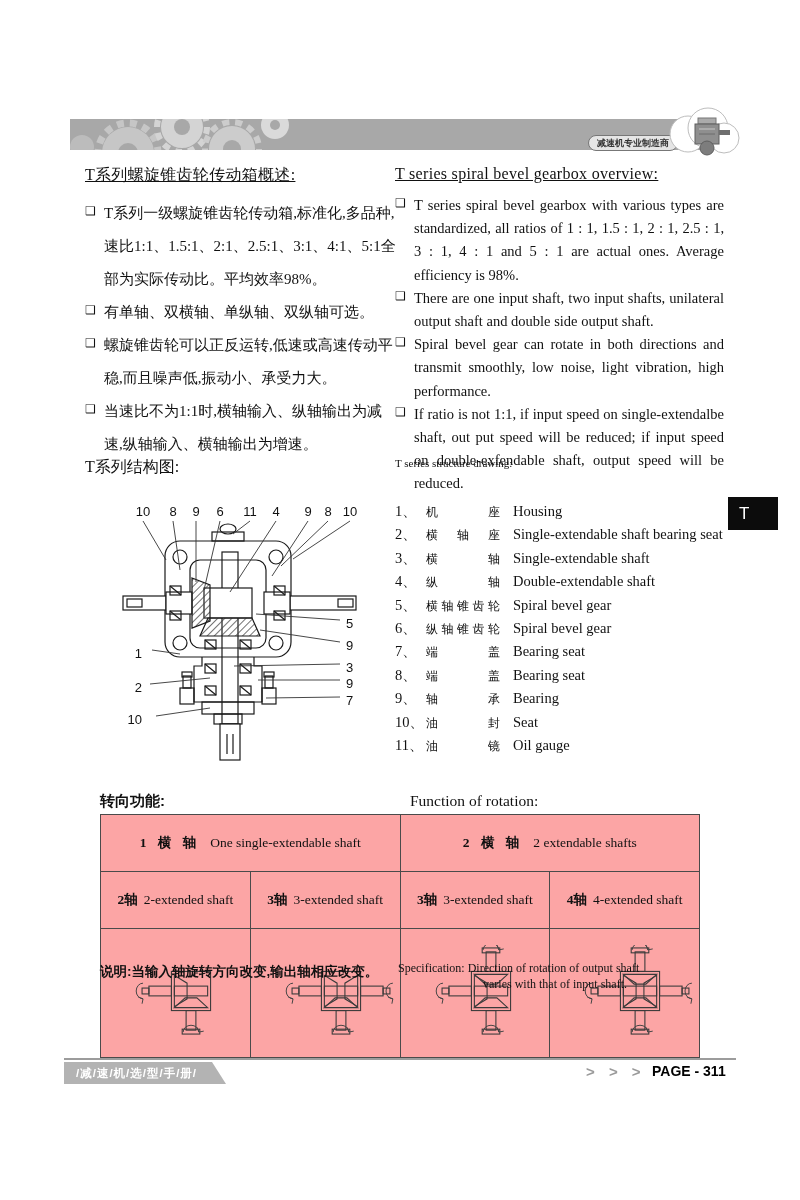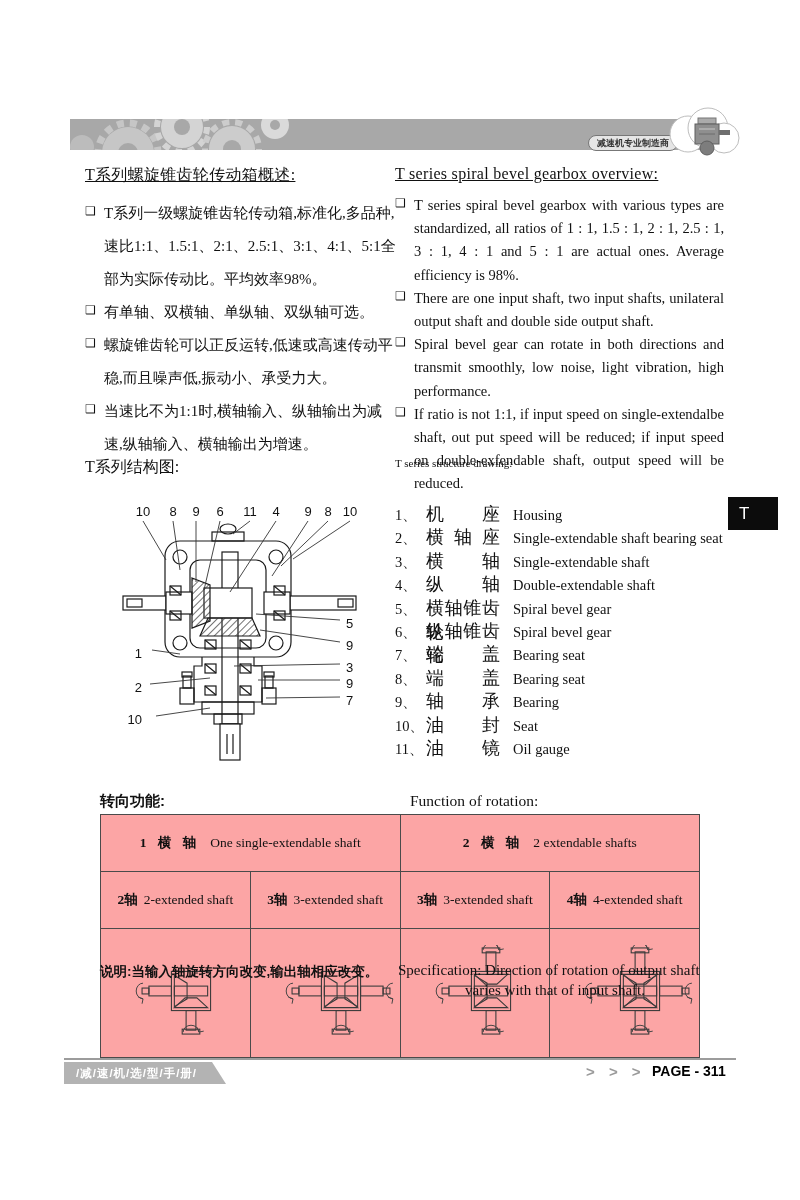--- a/index.html
+++ b/index.html
@@ -28,37 +28,37 @@
   .col-cn .sq{padding-top:1px;}
   .col-en .bi{font-size:14.5px;line-height:1.6;text-align:justify;}
 
   
   .struct-head-cn{position:absolute;left:85px;top:457px;font-size:16px;}
   .struct-head-en{position:absolute;left:395px;top:457px;font-size:11px;}
   .drawing{position:absolute;left:106px;top:496px;}
   .parts{position:absolute;left:395px;top:502px;width:332px;}
   .part-row{display:flex;align-items:baseline;height:23.4px;font-size:14.5px;}
   .part-num{width:31px;}
-  .part-cn{width:74px;font-size:18px;text-align:justify;text-align-last:justify;}
+  .part-cn{width:74px;font-size:12px;text-align:justify;text-align-last:justify;}
   .part-en{margin-left:13px;white-space:nowrap;}
 
   
   .rot-head-cn{position:absolute;left:100px;top:792px;font-size:15px;font-weight:bold;
                font-family:"Liberation Sans",sans-serif;}
   .rot-head-en{position:absolute;left:410px;top:792px;font-size:15.5px;}
   table.rot{position:absolute;left:100px;top:814px;width:600px;border-collapse:collapse;table-layout:fixed;}
   table.rot td{border:1px solid #4a4a4a;text-align:center;vertical-align:middle;padding:16px;background:#fca5a5;}
   td.grp{height:24px;font-size:13.5px;}
   td.colh{height:24px;font-size:13.5px;}
   td.diag{height:94px;}
   .g-cn{font-weight:bold;letter-spacing:4px;margin-right:10px;}
   .c-cn{font-weight:bold;margin-right:6px;}
   .note-cn{position:absolute;left:100px;top:963px;font-size:13.5px;font-weight:bold;
            font-family:"Liberation Sans",sans-serif;}
-  .note-en{position:absolute;left:398px;top:960px;width:314px;font-size:15px;line-height:1.35;}
+  .note-en{position:absolute;left:398px;top:960px;width:314px;font-size:12px;line-height:1.35;}
   .note-en .l2{text-align:center;}
 
   
   .side-tab{position:absolute;left:728px;top:497px;width:50px;height:33px;background:#0c0c0c;
             color:#fff;display:flex;align-items:center;padding-left:11px;box-sizing:border-box;
             font-size:17px;font-family:"Liberation Sans",sans-serif;}
 
   
   .footer-rule{position:absolute;left:64px;top:1058px;width:672px;height:2px;background:#9c9c9c;}
   .footer-band{position:absolute;left:64px;top:1062px;width:162px;height:22px;background:#b3b3b3;

